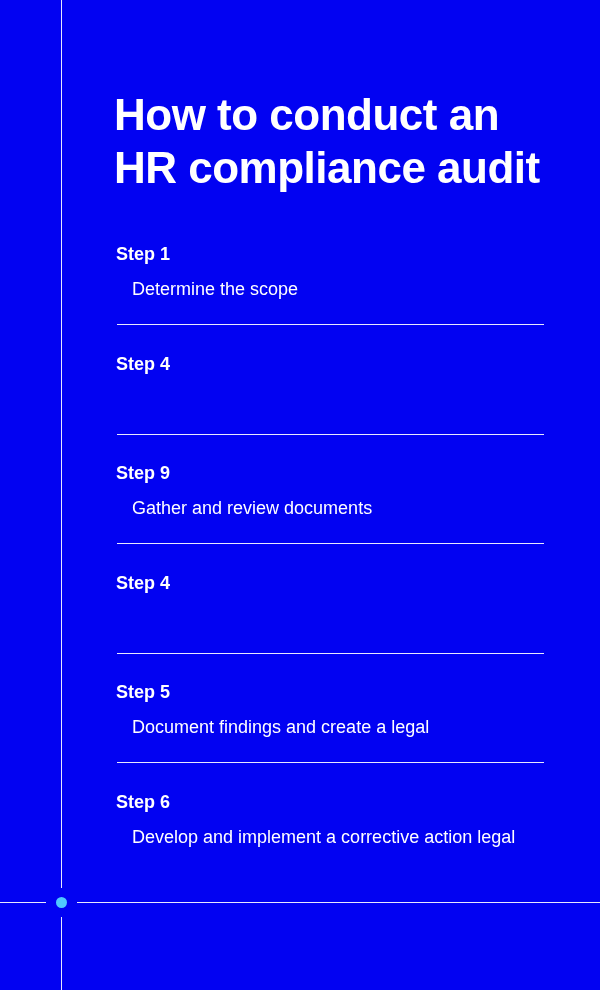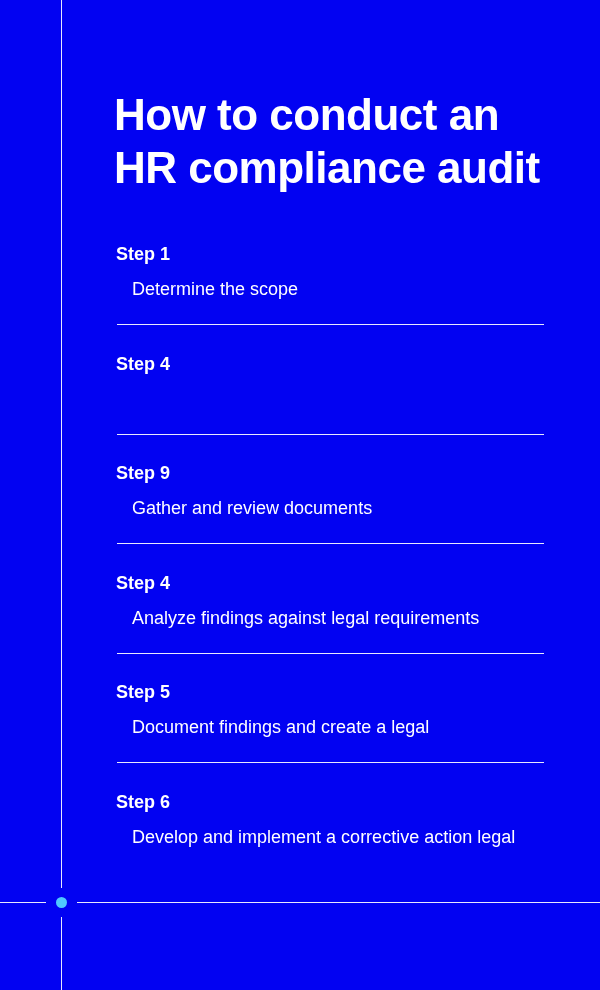--- a/index.html
+++ b/index.html
@@ -68,21 +68,20 @@
     <div class="step-label">Step 4</div>
     <div class="divider"></div>
   </div>
   <div class="step">
     <div class="step-label">Step 9</div>
     <div class="step-desc">Gather and review documents</div>
     <div class="divider"></div>
   </div>
   <div class="step">
     <div class="step-label">Step 4</div>
-    <div class="step-desc">Analyze findings against legal requirements</div>
     <div class="divider"></div>
   </div>
   <div class="step">
     <div class="step-label">Step 5</div>
     <div class="step-desc">Document findings and create a legal</div>
     <div class="divider"></div>
   </div>
   <div class="step">
     <div class="step-label">Step 6</div>
     <div class="step-desc">Develop and implement a corrective action legal</div>

